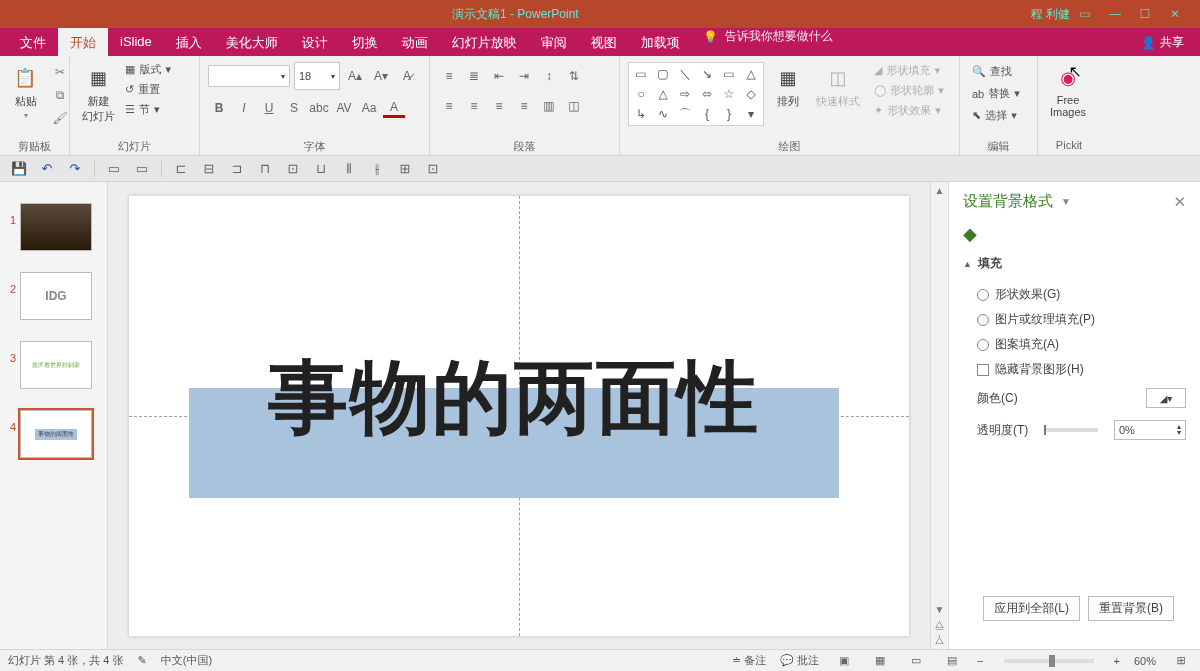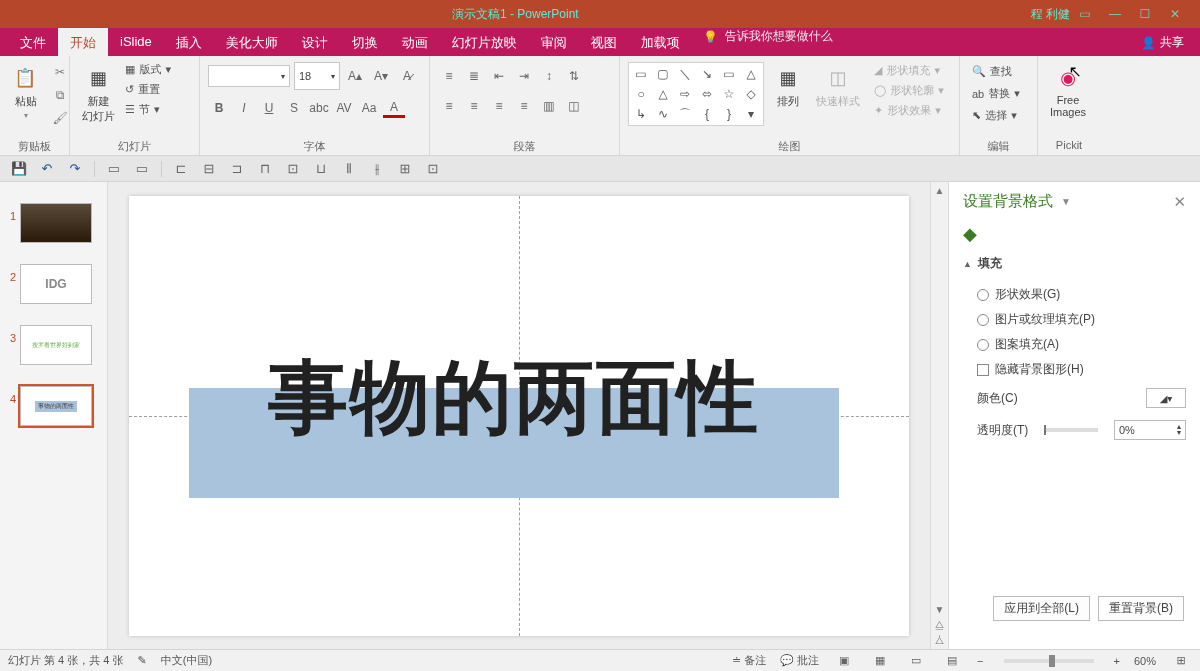--- a/index.html
+++ b/index.html
@@ -30,21 +30,21 @@
 .shape-cell { display:flex; align-items:center; justify-content:center; font-size:12px; color:#555; }
 .v-stack { display:flex; flex-direction:column; gap:3px; }
 .drawing-cmd { display:flex; align-items:center; gap:4px; font-size:11px; color:#B0B0B0; padding:1px 4px; }
 .editing-cmd { display:flex; align-items:center; gap:4px; font-size:11px; color:#555; padding:2px 4px; cursor:pointer; }
 .qat { height:26px; background:#E6E6E6; border-bottom:1px solid #D4D4D4; display:flex; align-items:center; gap:10px; padding:0 10px; }
 .qat .q-btn { width:18px; height:18px; display:flex; align-items:center; justify-content:center; color:#666; cursor:pointer; font-size:13px; }
 .workspace { display:flex; height:calc(671px - 28px - 28px - 100px - 26px - 22px); }
 .thumb-pane { width:108px; background:#F4F4F4; border-right:1px solid #DADADA; padding:6px 4px; overflow:hidden; }
 .thumb-row { display:flex; align-items:center; gap:4px; margin-bottom:6px; }
 .thumb-num { width:12px; font-size:11px; color:#B7472A; text-align:right; }
-.thumb { width:72px; height:40px; background:#fff; border:1px solid #BBB; display:flex; align-items:center; justify-content:center; font-size:7px; overflow:hidden;margin-top:15px; }
+.thumb { width:72px; height:48px; background:#fff; border:1px solid #BBB; display:flex; align-items:center; justify-content:center; font-size:7px; overflow:hidden;margin-top:15px; }
 .thumb.selected { outline:2px solid #D35230; }
 .canvas-area { flex:1; background:#EDEDED; position:relative; display:flex; align-items:center; justify-content:center; }
 .slide { width:780px; height:440px; background:#fff; box-shadow:0 0 4px rgba(0,0,0,.2); position:relative; }
 .guide-v { position:absolute; top:0; bottom:0; left:50%; width:0; border-left:1px dashed #A0A0A0; }
 .guide-h { position:absolute; left:0; right:0; top:50%; height:0; border-top:1px dashed #A0A0A0; }
 .text-block { position:absolute; left:60px; right:70px; top:192px; height:110px; background:#A9C3DD; display:flex; align-items:flex-start; justify-content:center; }
 .text-block .headline { font-size:80px; font-weight:900; color:#212121; letter-spacing:2px; line-height:1; margin-top:-30px; }
 .scroll-v { width:18px; background:#F1F1F1; border-left:1px solid #DADADA; display:flex; flex-direction:column; }
 .scroll-arrow { height:16px; display:flex; align-items:center; justify-content:center; color:#777; font-size:10px; }
 .scroll-track { flex:1; }
@@ -57,21 +57,21 @@
 .section-head .tri { font-size:9px; color:#666; }
 .opt-row { display:flex; align-items:center; gap:6px; padding:4px 0 4px 14px; font-size:12px; color:#444; }
 .radio { width:12px; height:12px; border:1px solid #888; border-radius:50%; display:flex; align-items:center; justify-content:center; }
 .radio.selected::after { content:""; width:6px; height:6px; background:#555; border-radius:50%; }
 .checkbox { width:12px; height:12px; border:1px solid #888; }
 .prop-row { display:flex; align-items:center; gap:16px; padding:6px 0 6px 14px; font-size:12px; }
 .color-swatch { width:40px; height:20px; border:1px solid #BBB; background:#fff; display:flex; align-items:center; justify-content:center; }
 .slider-track { flex:1; height:4px; background:#DDD; position:relative; }
 .slider-track::before { content:""; position:absolute; left:0; top:-3px; width:2px; height:10px; background:#777; }
 .pct-box { width:72px; height:20px; border:1px solid #BBB; display:flex; align-items:center; padding:0 4px; font-size:11px; justify-content:space-between; }
-.panel-footer { position:absolute; bottom:28px; right:16px; display:flex; gap:8px; }
+.panel-footer { position:absolute; bottom:28px; right:26px; display:flex; gap:8px; }
 .panel-footer .pf-btn { border:1px solid #BBB; background:#FDFDFD; padding:3px 10px; font-size:12px; cursor:pointer; }
 .statusbar { height:22px; background:#F1F1F1; border-top:1px solid #D4D4D4; display:flex; align-items:center; font-size:11px; color:#555; padding:0 8px; gap:14px; }
 .statusbar .sp { flex:1; }
 .view-btn { width:22px; height:16px; display:flex; align-items:center; justify-content:center; color:#666; cursor:pointer; }
 .zoom-slider { width:90px; height:4px; background:#DDD; position:relative; margin:0 6px; }
 .zoom-slider::after { content:""; position:absolute; left:50%; top:-4px; width:6px; height:12px; background:#888; }
 .cursor-img { position:absolute; pointer-events:none; font-size:16px; color:#000; }
 </style>
 </head>
 <body>

